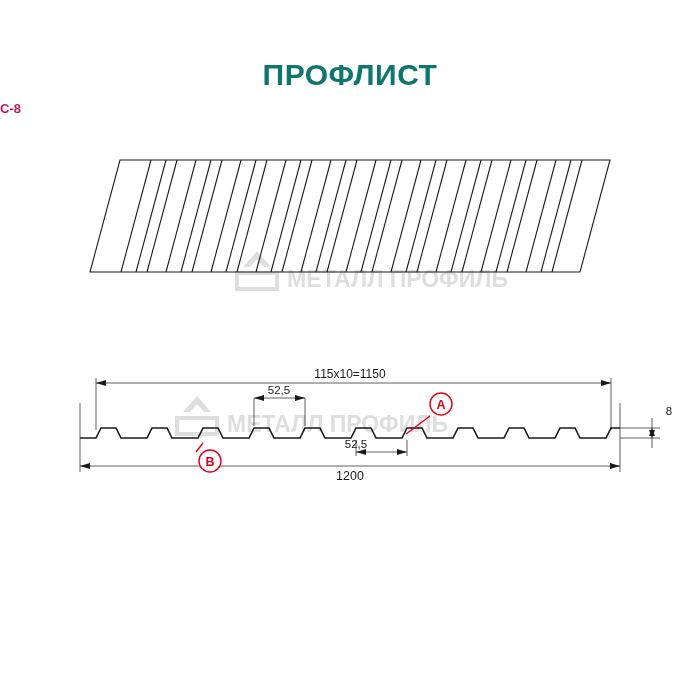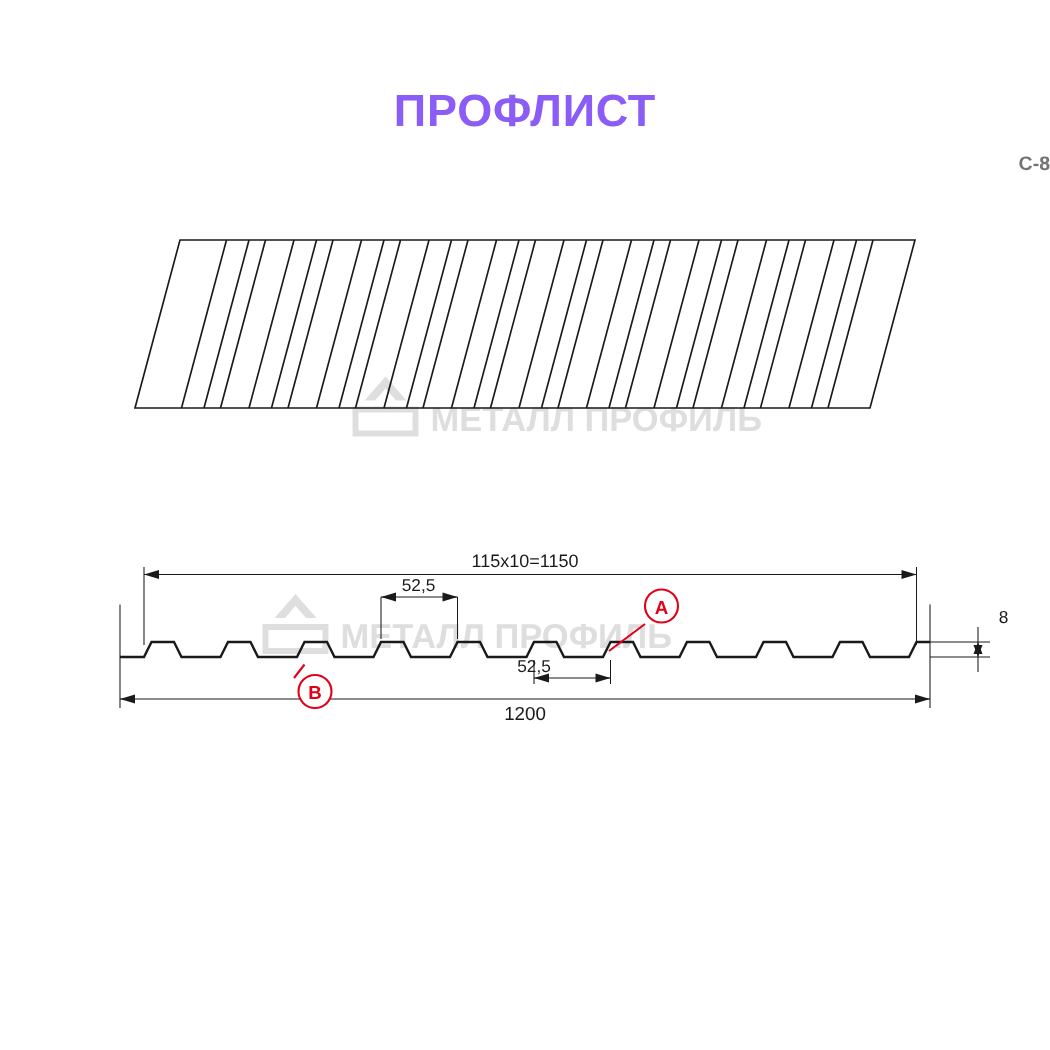--- a/index.html
+++ b/index.html
@@ -23,31 +23,31 @@
   }
   .title {
     position: absolute;
     top: 58px;
     left: 0;
     width: 700px;
     text-align: center;
     font-size: 30px;
     font-weight: bold;
     letter-spacing: 0.5px;
-    color: #8b5cf6;
+    color: #0f766e;
   }
   .subtitle {
     position: absolute;
     top: 101px;
     left: 0;
     width: 700px;
-    text-align: right;
+    text-align: left;
     font-size: 13px;
     font-weight: bold;
-    color: #737373;
+    color: #be185d;
   }
   .footer-note {
     position: absolute;
     top: 620px;
     left: 0;
     width: 700px;
     text-align: center;
     font-size: 13.5px;
     font-weight: bold;
     color: #111111;

